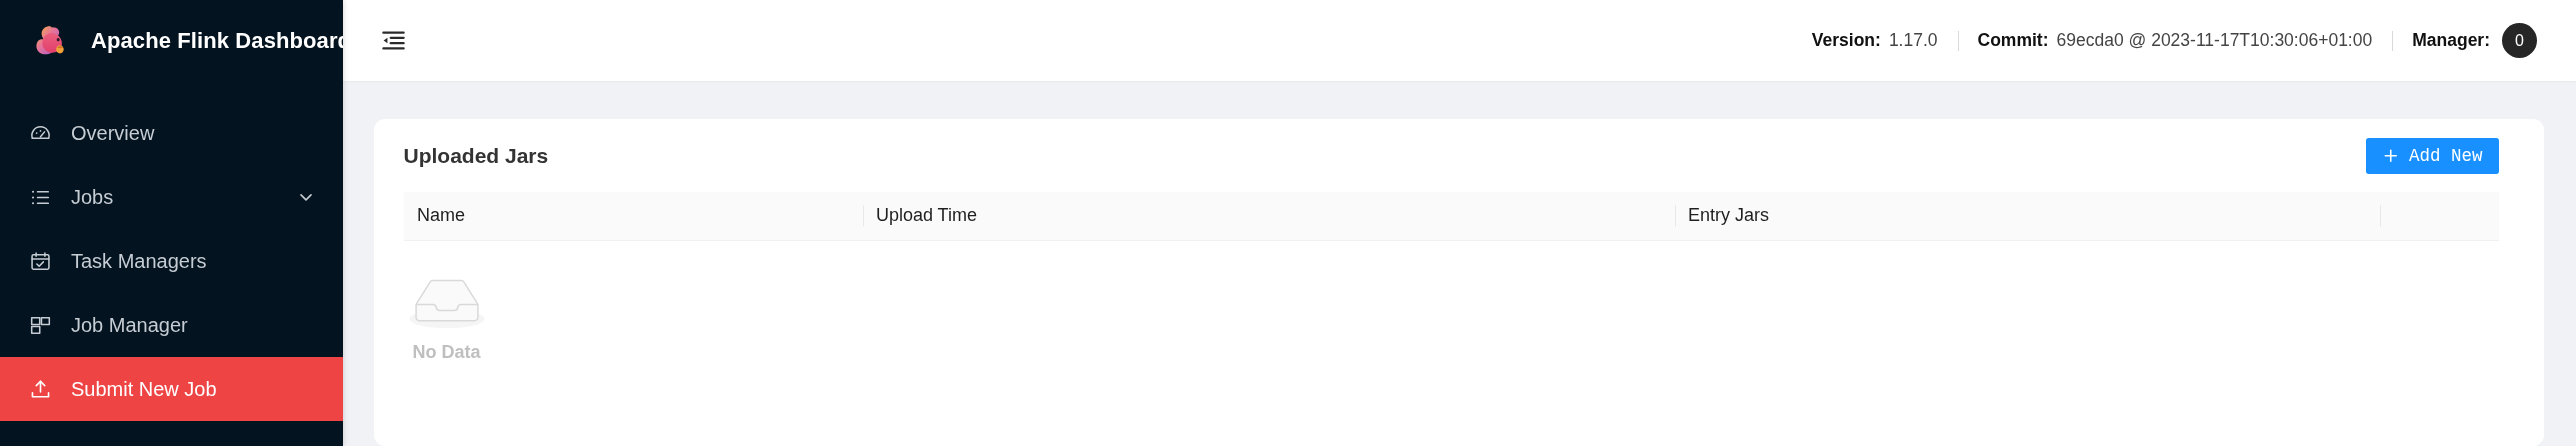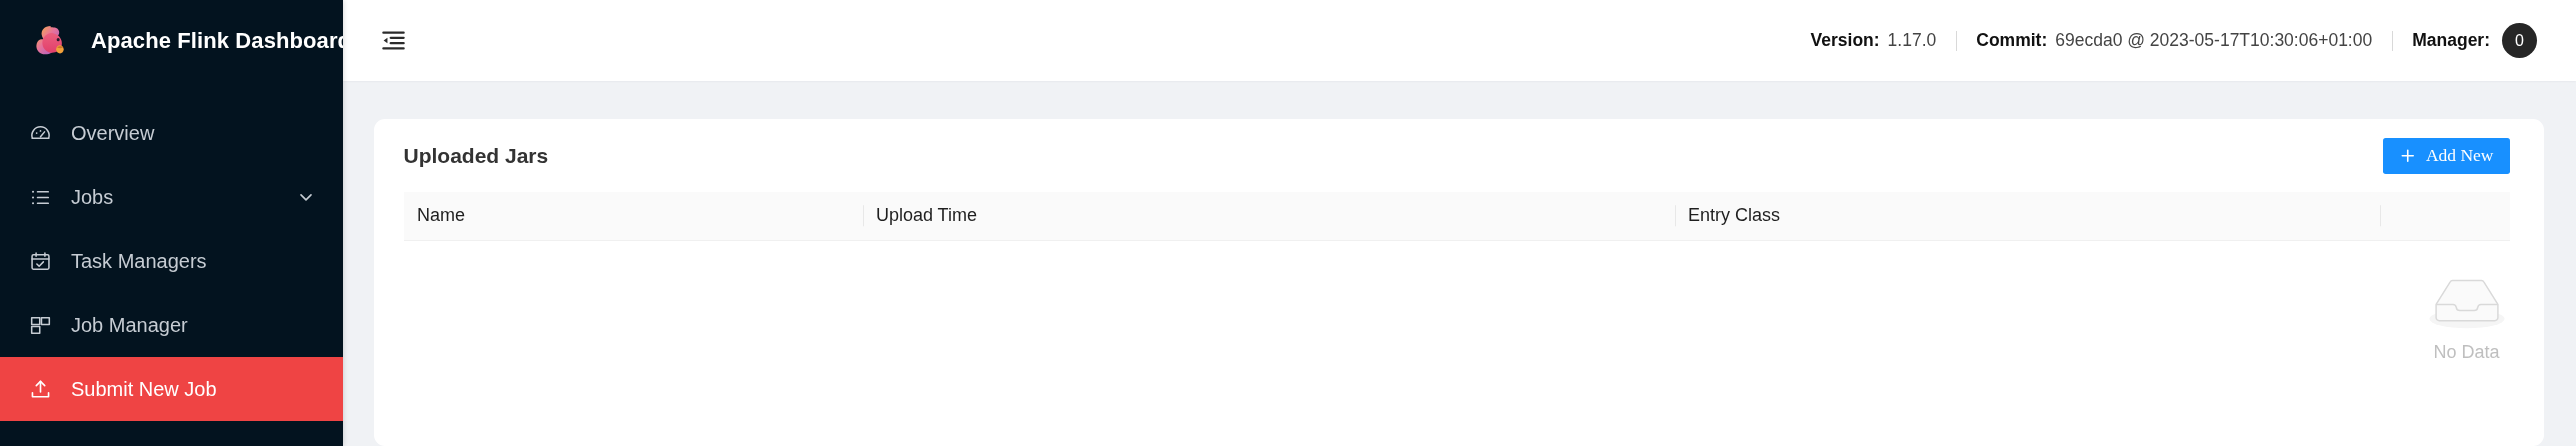--- a/index.html
+++ b/index.html
@@ -177,21 +177,21 @@
     flex: 1;
     padding: 38px 32px 0 31px;
     overflow: hidden;
   }
 
   .card {
     background: #ffffff;
     width: 100%;
     height: 100%;
     border-radius: 11px;
-    padding: 0 5px 0 0;
+    padding: 0 16px 0 0;
     position: relative;
     overflow: hidden;
   }
 
   .card-head {
     height: 73px;
     display: flex;
     align-items: center;
     padding: 0 29.5px 0 29.5px;
   }
@@ -207,21 +207,21 @@
     background: #1890ff;
     color: #ffffff;
     border: none;
     border-radius: 2.7px;
     height: 36px;
     padding: 0 16px;
     display: flex;
     align-items: center;
     gap: 9.4px;
     font-size: 17.5px;
-    font-family: Liberation Serif, serif;
+    font-family: Liberation Mono, monospace;
     cursor: pointer;
     white-space: nowrap;
   }
   .plus-icon {
     width: 17.5px;
     height: 17.5px;
     display: flex;
     align-items: center;
     justify-content: center;
   }
@@ -259,23 +259,24 @@
     background: #e8e8e8;
   }
 
   .col-name { width: 459px; }
   .col-time { width: 812px; }
   .col-entry { width: 705px; }
   .col-action { width: auto; }
 
   .empty-cell {
     height: 134px;
-    text-align: right;
+    text-align: left;
     vertical-align: middle;
     padding-top: 17.5px;
+    font-weight: bold;
   }
 
   .empty-box {
     display: inline-flex;
     flex-direction: column;
     align-items: center;
     gap: 9.4px;
   }
   .empty-icon { width: 86px; height: 62px; display: block; }
   .empty-text {
@@ -395,21 +396,21 @@
         </svg>
       </div>
 
       <div class="topbar-right">
         <div class="meta-group">
           <span class="meta-key">Version:</span>
           <span class="meta-val">1.17.0</span>
         </div>
         <div class="meta-group">
           <span class="meta-key">Commit:</span>
-          <span class="meta-val">69ecda0 @ 2023-05-17T10:30:06+01:00</span>
+          <span class="meta-val">69ecda0 @ 2023-11-17T10:30:06+01:00</span>
         </div>
         <div class="meta-group">
           <span class="meta-key">Manager:</span>
           <span class="badge">0</span>
         </div>
       </div>
     </header>
 
     <main class="content">
       <section class="card">
@@ -431,21 +432,21 @@
             <colgroup>
               <col class="col-name">
               <col class="col-time">
               <col class="col-entry">
               <col class="col-action">
             </colgroup>
             <thead>
               <tr>
                 <th>Name</th>
                 <th>Upload Time</th>
-                <th>Entry Class</th>
+                <th>Entry Jars</th>
                 <th></th>
               </tr>
             </thead>
             <tbody>
               <tr>
                 <td class="empty-cell" colspan="4">
                   <div class="empty-box">
                     <svg class="empty-icon" viewBox="0 0 64 41">
                       <ellipse cx="32" cy="33" rx="28" ry="7" fill="#f5f5f5"></ellipse>
                       <path d="M55 22.3L44.5 5.5a2 2 0 0 0-1.7-1H21.2a2 2 0 0 0-1.7 1L9 22.3V32a2.4 2.4 0 0 0 2.4 2.4h41.2A2.4 2.4 0 0 0 55 32z" fill="#fafafa" stroke="#d9d9d9" stroke-width="1.1" stroke-linejoin="round"></path>

